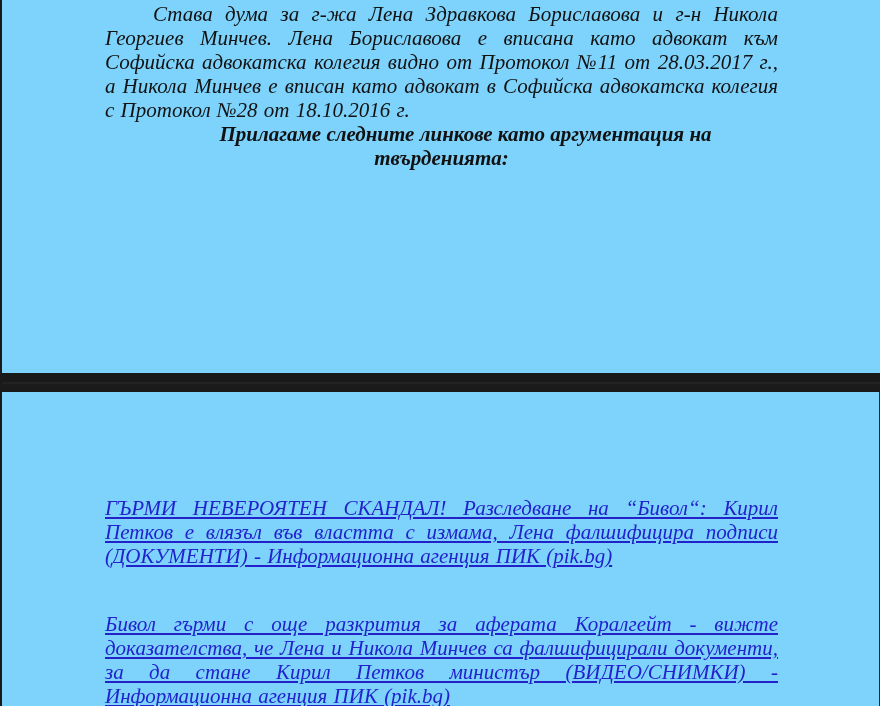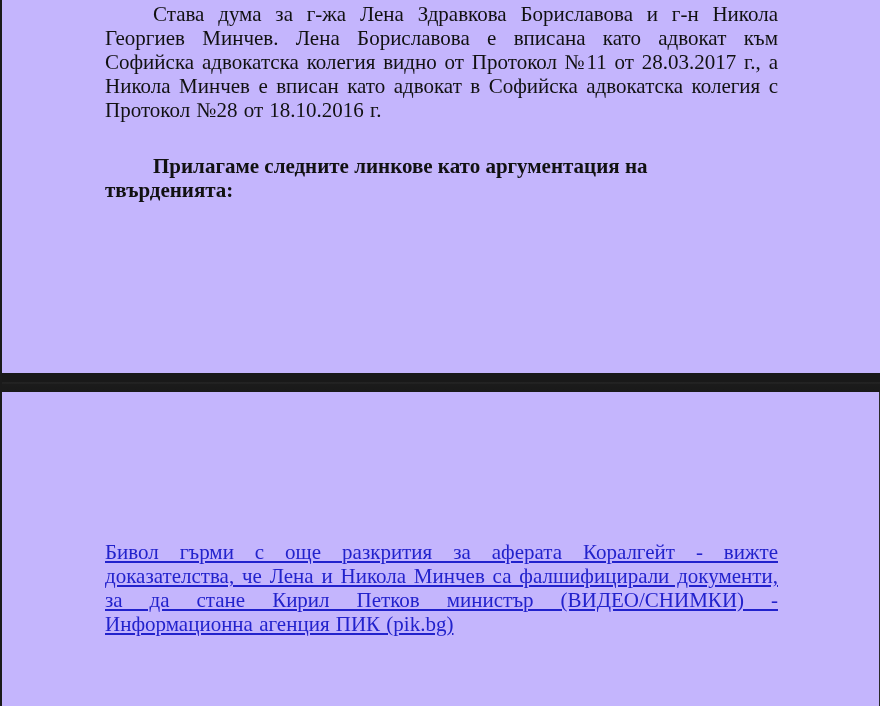--- a/index.html
+++ b/index.html
@@ -23,42 +23,42 @@
     background: #1a1a1a;
   }
   .edge-line-right {
     position: absolute;
     right: 0; top: 392px;
     width: 1px; height: 314px;
     background: #2a2a2a;
   }
   .page {
     width: 880px;
-    background: #c4b5fd;
+    background: #7dd3fc;
     overflow: hidden;
+    font-style: italic;
   }
   .page-1 { height: 373px; padding-top: 2px; }
   .page-2 { height: 314px; padding-top: 104px; }
   .text-block {
     margin-left: 105px;
     width: 673px;
     font-size: 21px;
     line-height: 24px;
     color: #111111;
   }
   .para {
     text-align: justify;
     text-indent: 48px;
     word-spacing: 1px;
   }
   .links-heading {
     font-weight: bold;
     text-indent: 48px;
-    text-align: left;
-    margin-top: 32px;
+    text-align: center;
   }
   .page-separator {
     width: 880px;
     height: 19px;
     background: linear-gradient(#191919 0%, #191919 45%, #262626 52%, #1b1b1b 60%, #191919 100%);
   }
   .doc-link {
     display: block;
     color: #2222cc;
     text-decoration: underline;
@@ -77,20 +77,21 @@
     <div class="text-block">
       <p class="para">Става дума за г-жа Лена Здравкова Бориславова и г-н Никола Георгиев Минчев. Лена Бориславова е вписана като адвокат към Софийска адвокатска колегия видно от Протокол №11 от 28.03.2017 г., а Никола Минчев е вписан като адвокат в Софийска адвокатска колегия с Протокол №28 от 18.10.2016 г.</p>
       <p class="links-heading">Прилагаме следните линкове като аргументация на твърденията:</p>
     </div>
   </div>
 
   <div class="page-separator"></div>
 
   <div class="page page-2">
     <div class="text-block">
+      <a class="doc-link">ГЪРМИ НЕВЕРОЯТЕН СКАНДАЛ! Разследване на “Бивол“: Кирил Петков е влязъл във властта с измама, Лена фалшифицира подписи (ДОКУМЕНТИ) - Информационна агенция ПИК (pik.bg)</a>
       <a class="doc-link second">Бивол гърми с още разкрития за аферата Коралгейт - вижте доказателства, че Лена и Никола Минчев са фалшифицирали документи, за да стане Кирил Петков министър (ВИДЕО/СНИМКИ) - Информационна агенция ПИК (pik.bg)</a>
     </div>
   </div>
 
   <div class="edge-line-left"></div>
   <div class="edge-line-right"></div>
 
 </div>
 
 </body></html>

